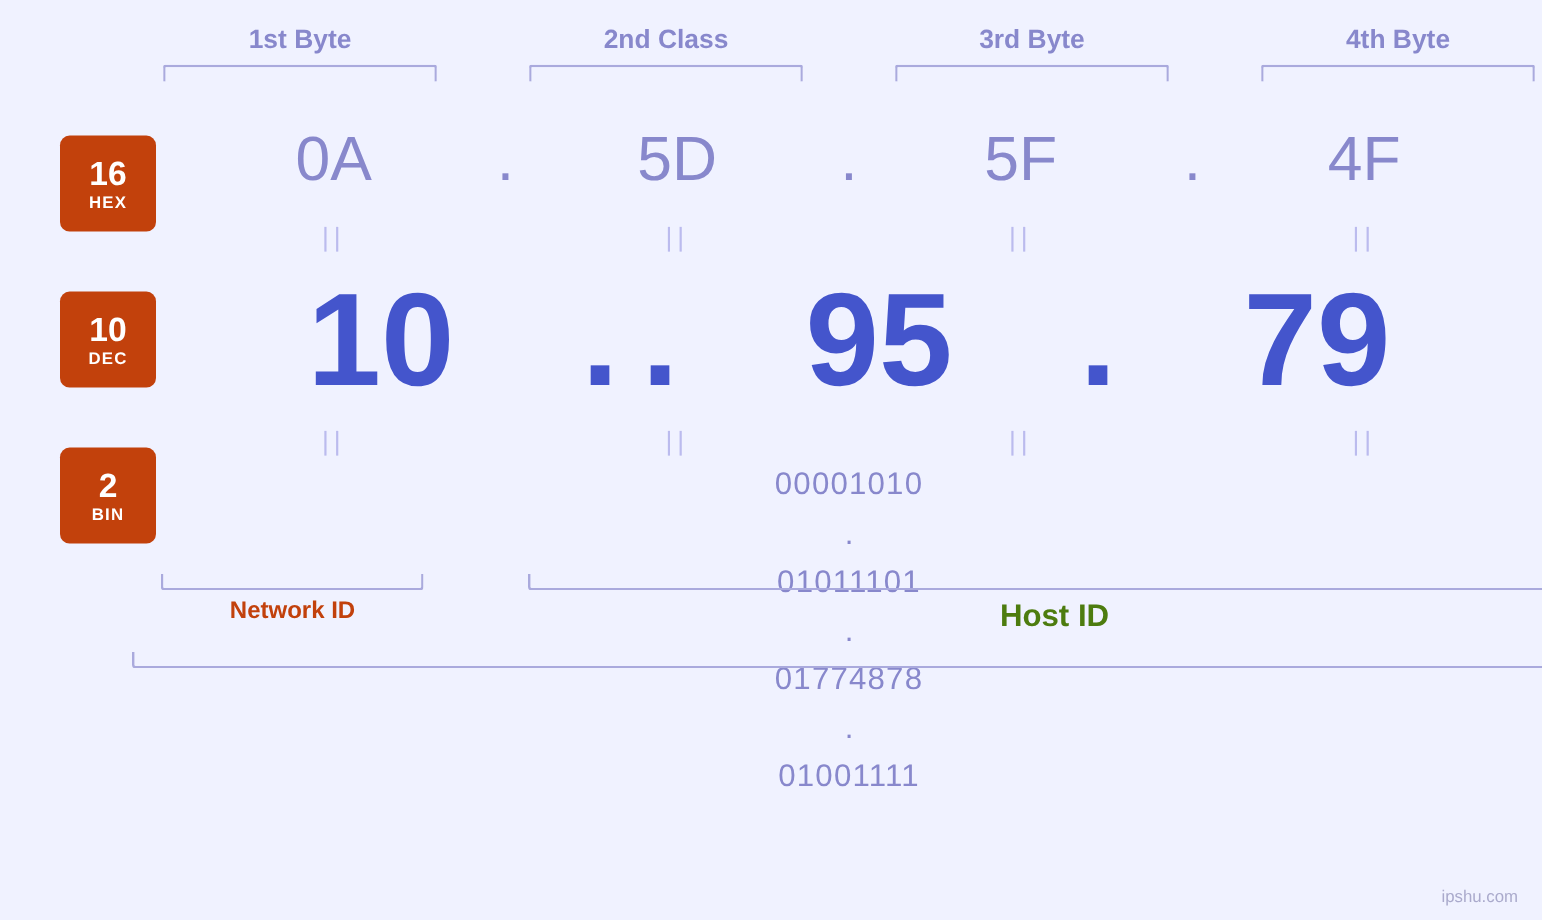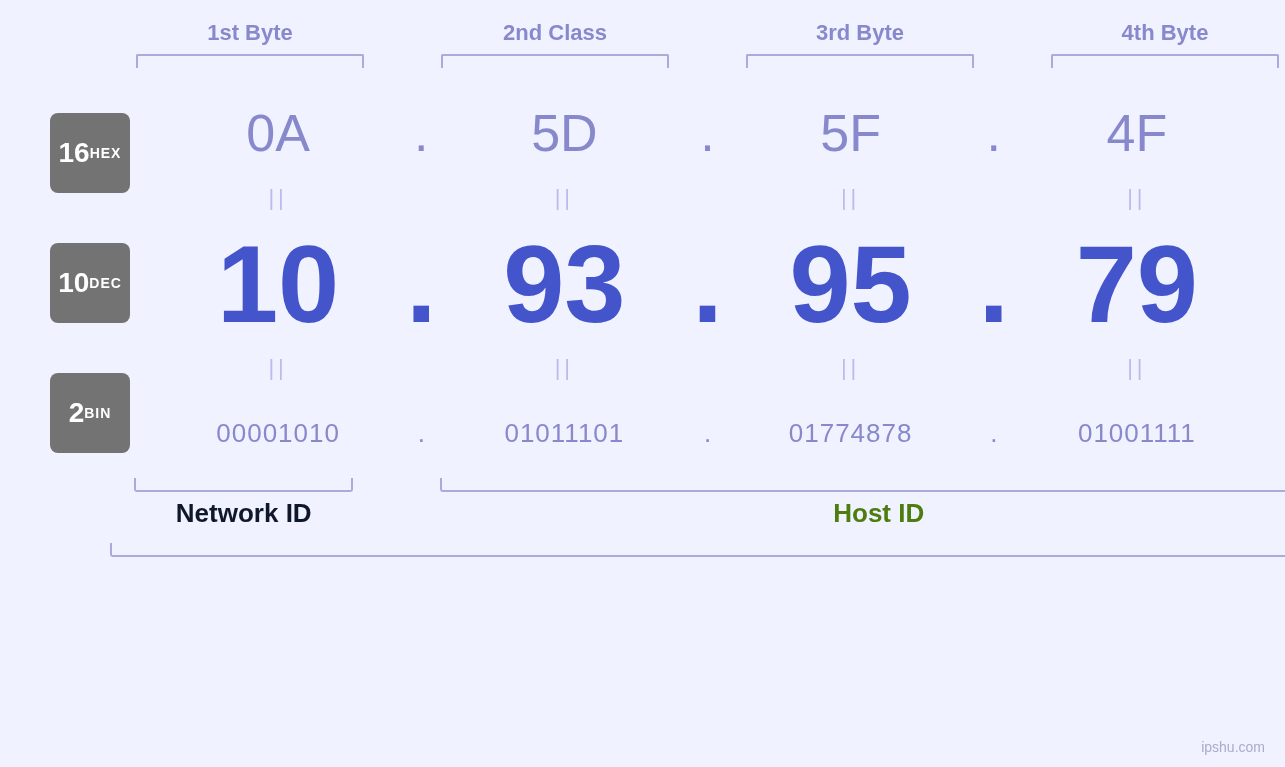--- a/index.html
+++ b/index.html
@@ -78,27 +78,27 @@
       display: flex;
       flex-direction: column;
       align-items: center;
       justify-content: space-around;
       width: 130px;
       padding: 0 20px 0 10px;
       gap: 0;
     }
 
     .badge {
-      background: #737373;
+      background: #c2410c;
       color: white;
       border-radius: 8px;
       width: 80px;
       height: 80px;
       display: flex;
-      flex-direction: row;
+      flex-direction: column;
       align-items: center;
       justify-content: center;
       flex-shrink: 0;
     }
 
     .badge-num {
       font-size: 28px;
       font-weight: 700;
       line-height: 1.1;
     }
@@ -126,20 +126,21 @@
     .hex-row {
       height: 90px;
     }
 
     .dec-row {
       height: 130px;
     }
 
     .bin-row {
       height: 90px;
+      flex-direction: column;
     }
 
     .cell {
       flex: 1;
       text-align: right;
       display: flex;
       align-items: center;
       justify-content: center;
     }
 
@@ -304,23 +305,20 @@
         <div class="arrow-cell">||</div>
       </div>
 
       <div class="data-row dec-row">
         <div class="cell">
           <span class="dec-value">10</span>
         </div>
         <div class="dot-cell">
           <span class="dec-dot">.</span>
         </div>
-        <div class="cell">
-          <span class="dec-value">93</span>
-        </div>
         <div class="dot-cell">
           <span class="dec-dot">.</span>
         </div>
         <div class="cell">
           <span class="dec-value">95</span>
         </div>
         <div class="dot-cell">
           <span class="dec-dot">.</span>
         </div>
         <div class="cell">
@@ -364,21 +362,21 @@
 
     </div>
   </div>
 
   <div class="bottom-section">
 
     <div style="display:flex; width:100%;">
 
       <div style="flex:1; display:flex; flex-direction:column; align-items:center;">
         <div style="width:75%; height:14px; border:2px solid #aaaadd; border-top:none; border-radius:0 0 3px 3px;"></div>
-        <div style="color:#0f172a; font-size:26px; font-weight:600; padding-top:6px;">Network ID</div>
+        <div style="color:#c2410c; font-size:20px; font-weight:600; padding-top:6px;">Network ID</div>
       </div>
 
       <div style="flex:0 0 50px;"></div>
 
       <div style="flex:3; display:flex; flex-direction:column; align-items:center;">
         <div style="width:100%; height:14px; border:2px solid #aaaadd; border-top:none; border-radius:0 0 3px 3px;"></div>
         <div style="color:#4d7c0f; font-size:26px; font-weight:600; padding-top:6px;">Host ID</div>
       </div>
     </div>
 

